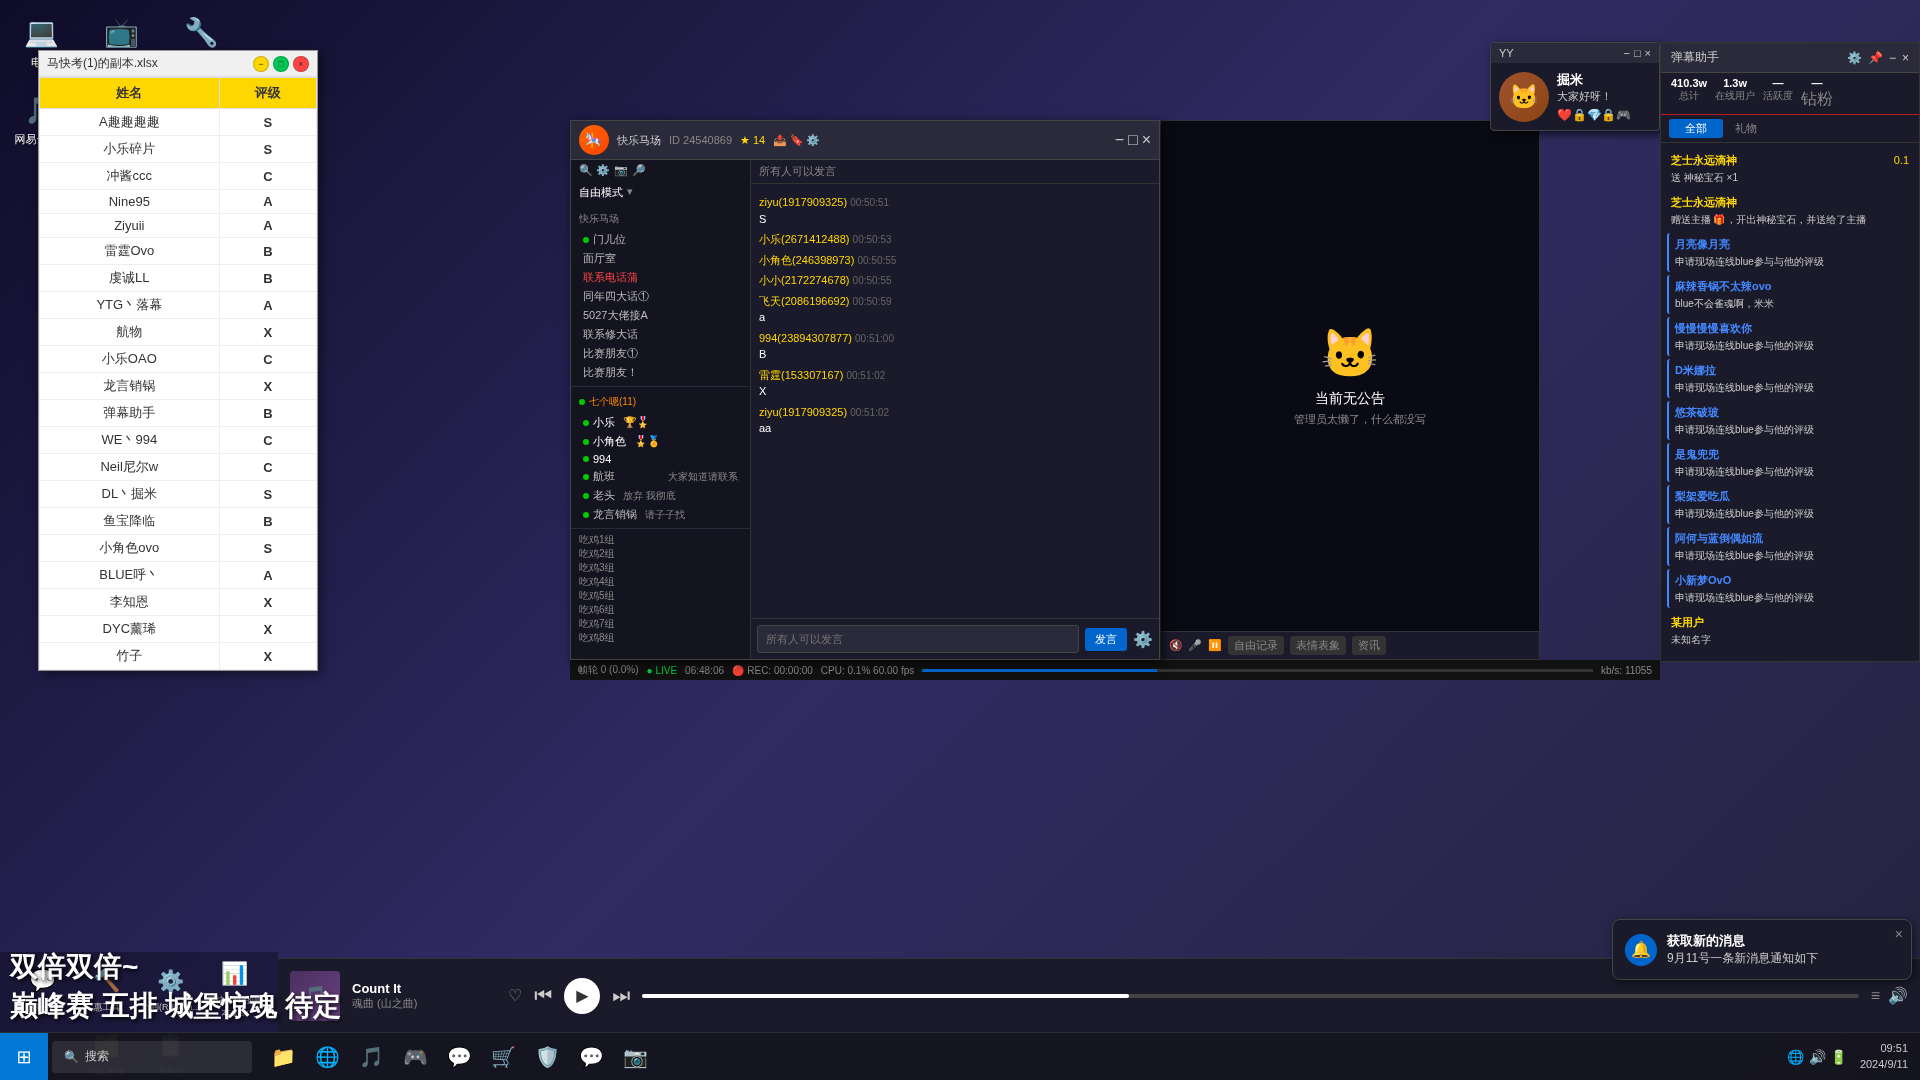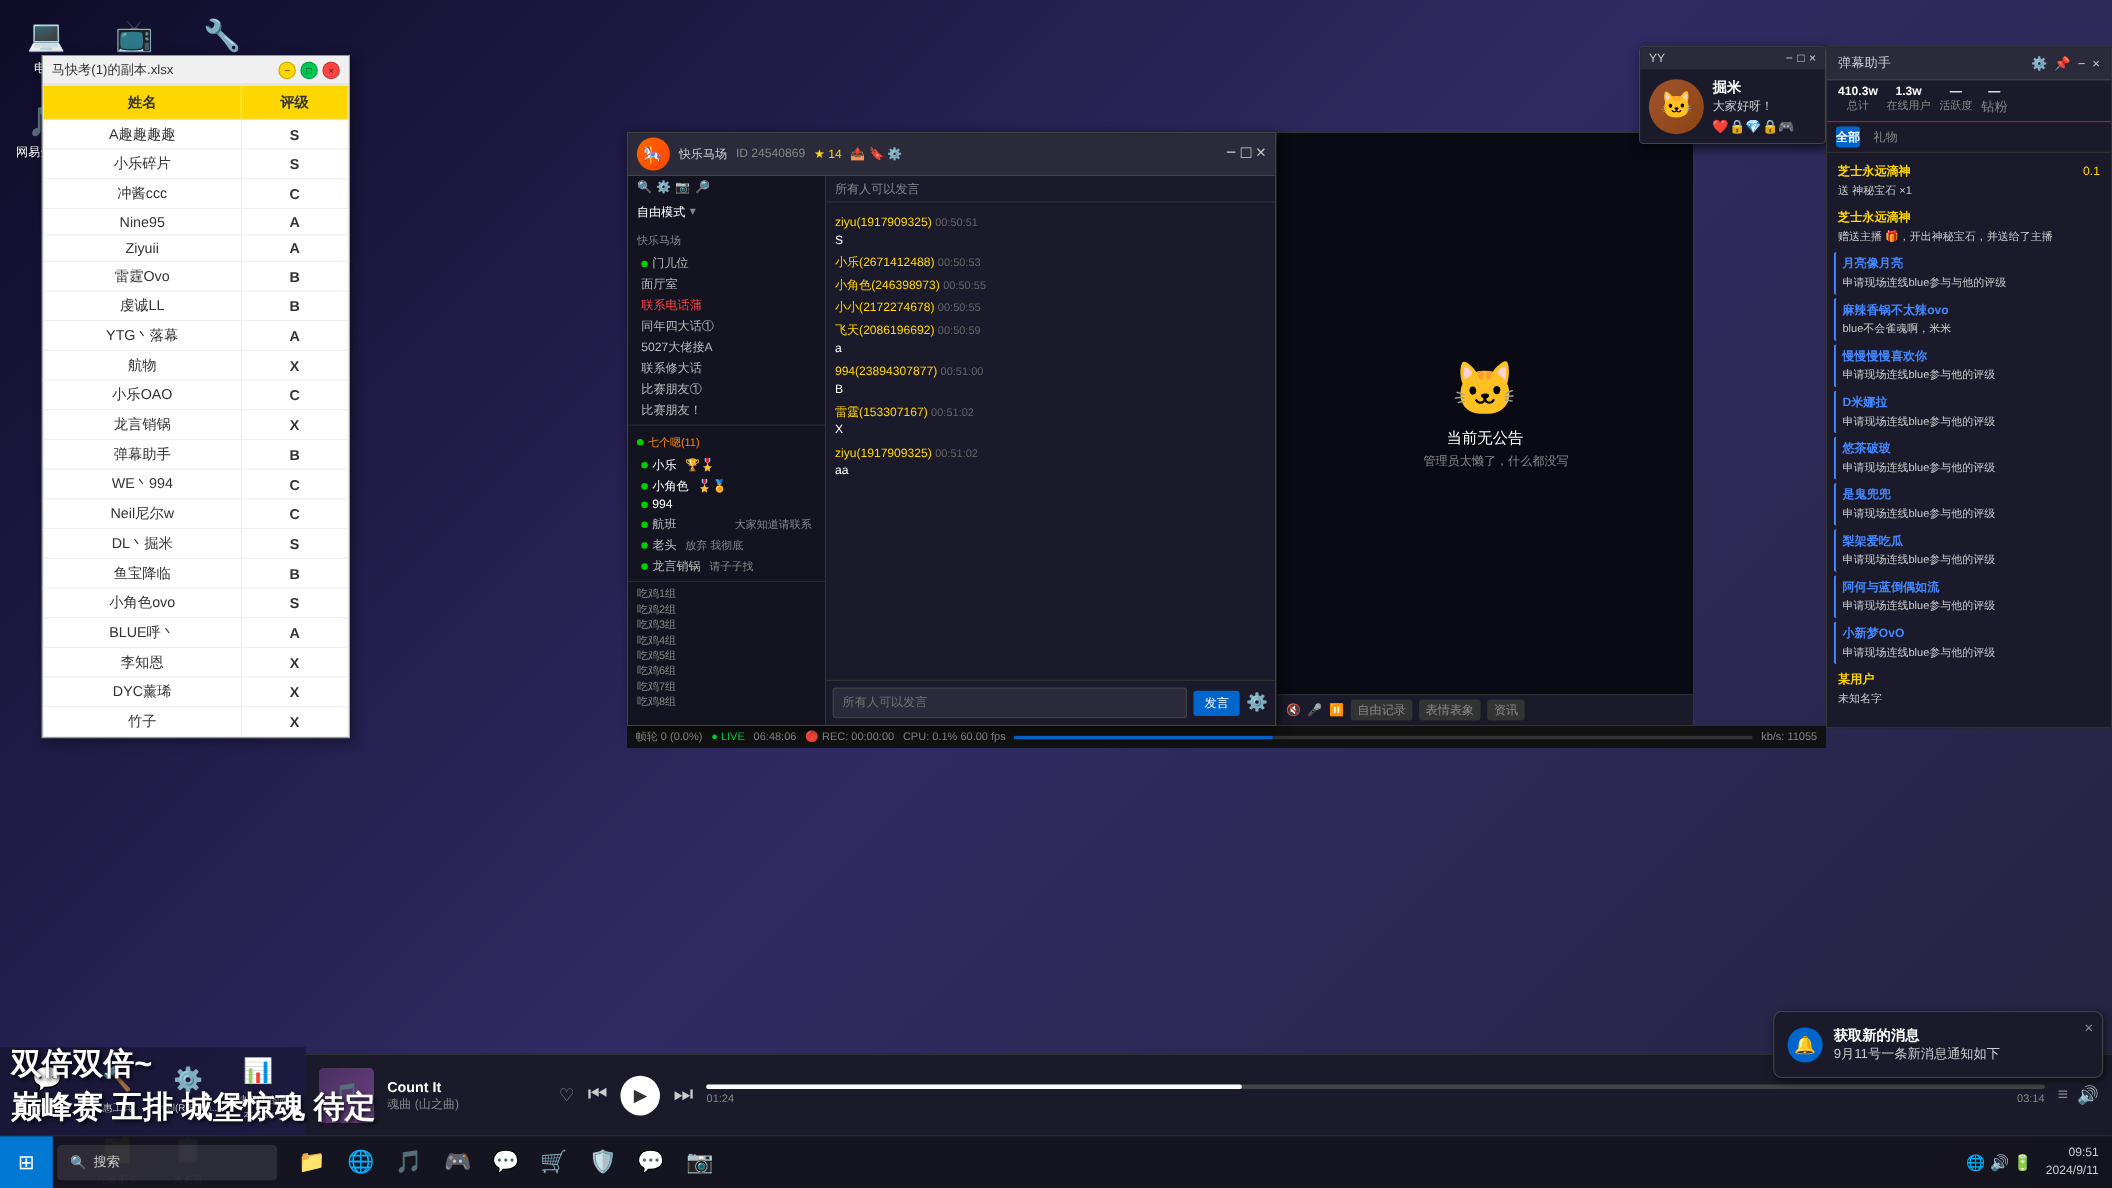--- a/index.html
+++ b/index.html
@@ -1127,25 +1127,25 @@
       <div class="barrage-stat-item">
         <span class="barrage-stat-val">1.3w</span>
         <span style="color:#888;font-size:10px;">在线用户</span>
       </div>
       <div class="barrage-stat-item">
         <span class="barrage-stat-val">—</span>
         <span style="color:#888;font-size:10px;">活跃度</span>
       </div>
       <div class="barrage-stat-item">
         <span class="barrage-stat-val">—</span>
-        <span style="color:#888;font-size:12px;">钻粉</span>
+        <span style="color:#888;font-size:16px;">钻粉</span>
       </div>
     </div>
     <div style="display:flex;gap:4px;padding:4px 8px;border-bottom:1px solid #333;">
-      <span style="background:#0066cc;color:#fff;padding:2px 0;border-radius:3px;font-size:11px;cursor:pointer;font-weight:bold;">全部</span>
+      <span style="background:#0066cc;color:#fff;padding:2px 16px;border-radius:3px;font-size:11px;cursor:pointer;">全部</span>
       <span style="color:#888;padding:2px 8px;font-size:11px;cursor:pointer;">礼物</span>
     </div>
     <div class="barrage-messages scroll-bar-thin" id="barrage-messages">
     <div class="barrage-msg"><span class="b-username" style="color:#ffd700;">芝士永远滴神</span><span style="color:#ffd700;float:right;">0.1</span><br><span style="color:#ccc;font-size:10px;">送 神秘宝石 ×1</span></div>
         <div class="barrage-msg"><span class="b-username" style="color:#ffd700;">芝士永远滴神</span><br><span style="color:#ccc;font-size:10px;">赠送主播 🎁，开出神秘宝石，并送给了主播</span></div>
         <div class="barrage-msg blue-msg"><span class="b-username" style="color:#4488ff;">月亮像月亮</span><br><span style="color:#ccc;font-size:10px;">申请现场连线blue参与与他的评级</span></div>
         <div class="barrage-msg blue-msg"><span class="b-username" style="color:#4488ff;">麻辣香锅不太辣ovo</span><br><span style="color:#ccc;font-size:10px;">blue不会雀魂啊，米米</span></div>
         <div class="barrage-msg blue-msg"><span class="b-username" style="color:#4488ff;">慢慢慢慢喜欢你</span><br><span style="color:#ccc;font-size:10px;">申请现场连线blue参与他的评级</span></div>
         <div class="barrage-msg blue-msg"><span class="b-username" style="color:#4488ff;">D米娜拉</span><br><span style="color:#ccc;font-size:10px;">申请现场连线blue参与他的评级</span></div>
         <div class="barrage-msg blue-msg"><span class="b-username" style="color:#4488ff;">悠茶破玻</span><br><span style="color:#ccc;font-size:10px;">申请现场连线blue参与他的评级</span></div>
@@ -1168,24 +1168,20 @@
     </div>
     <div class="media-controls">
       <button class="media-btn">⏮</button>
       <button class="media-btn-play">▶</button>
       <button class="media-btn">⏭</button>
     </div>
     <div class="media-progress">
       <div class="progress-bar-container">
         <div class="progress-bar-fill"></div>
       </div>
-      <div class="progress-times">
-        <span>01:24</span>
-        <span>03:14</span>
-      </div>
     </div>
     <div class="media-extra">
       <span class="media-extra-btn">≡</span>
       <span class="media-extra-btn">🔊</span>
     </div>
   </div>
 
   <div class="bottom-text">
     <div>双倍双倍~</div>
     <div>巅峰赛 五排 城堡惊魂 待定</div>

